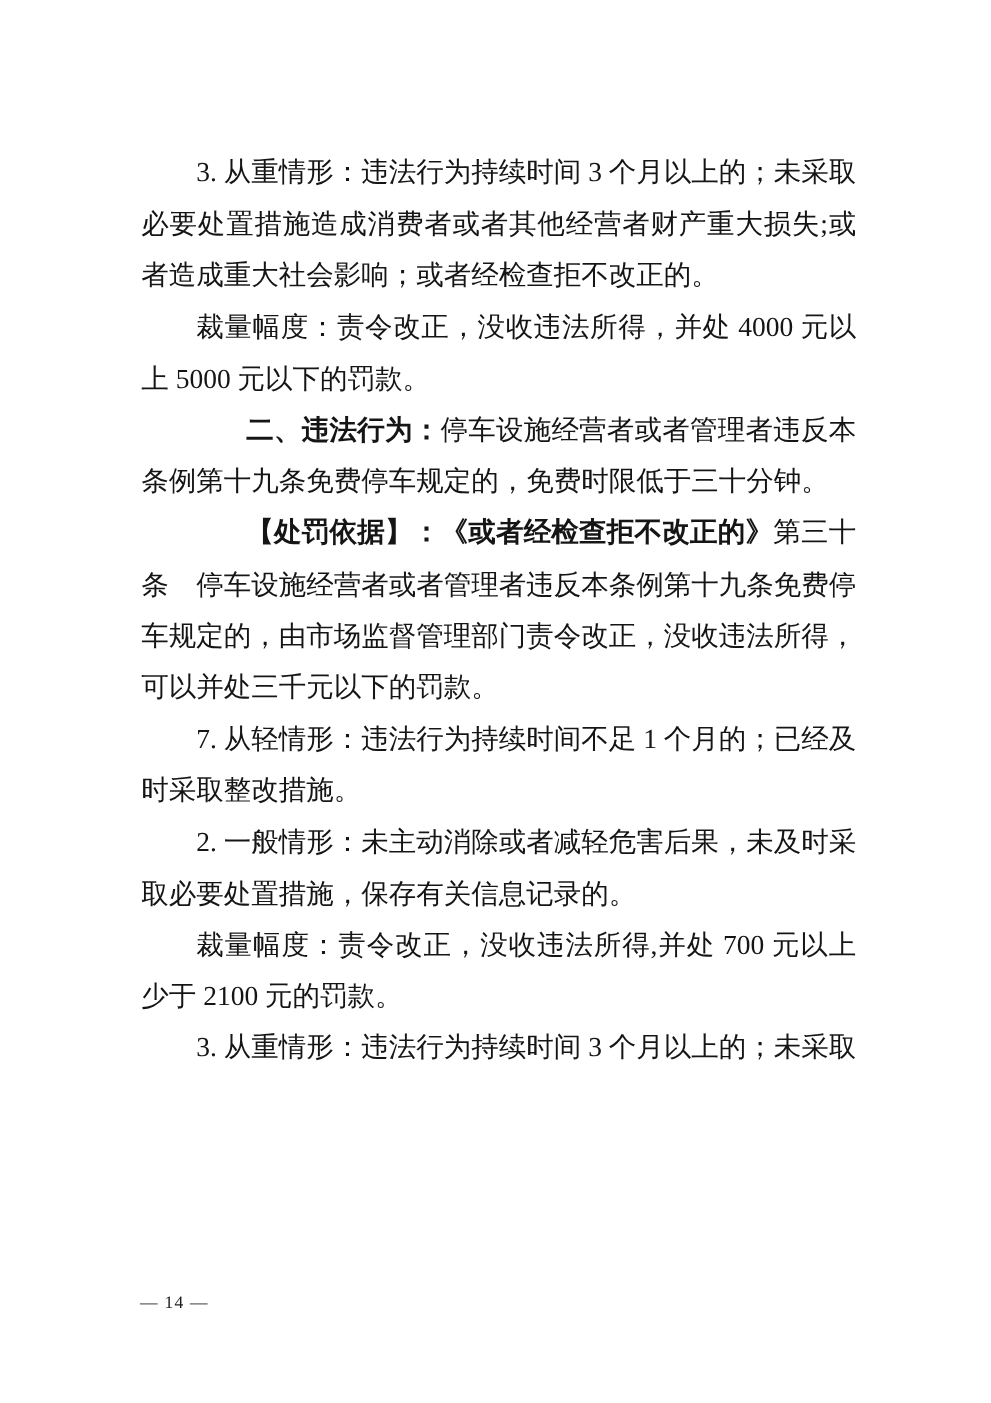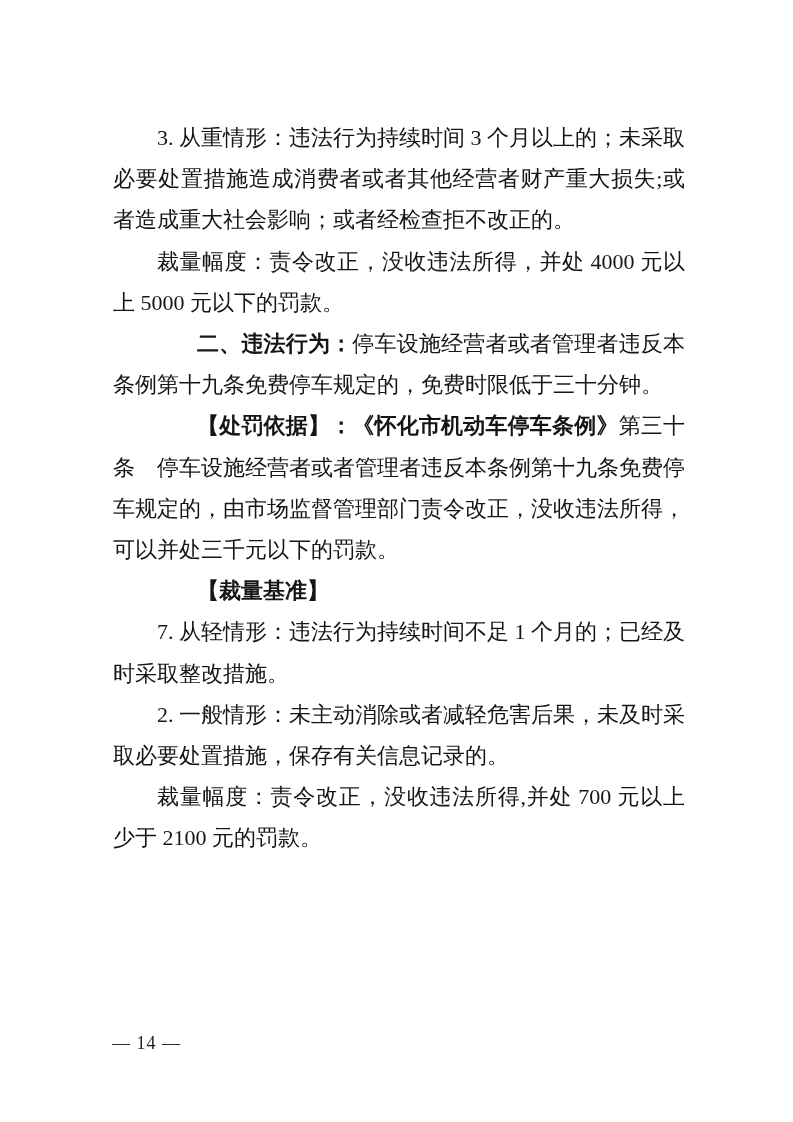--- a/index.html
+++ b/index.html
@@ -33,34 +33,34 @@
   }
   .run-bold {
     font-weight: 700;
     font-family: "Liberation Sans", "DejaVu Sans", sans-serif;
     margin-left: 40px;
   }
   .page-footer {
     position: absolute;
     left: 112px;
     top: 1028px;
-    font-size: 18px;
+    font-size: 14px;
     line-height: 30px;
     letter-spacing: 1px;
     color: #1d1d1d;
   }
 </style>
 </head>
 <body>
 
 <div class="page">
   <div class="doc-body">
       <p><span>3. 从重情形：违法行为持续时间 3 个月以上的；未采取必要处置措施造成消费者或者其他经营者财产重大损失;或者造成重大社会影响；或者经检查拒不改正的。</span></p>
       <p><span>裁量幅度：责令改正，没收违法所得，并处 4000 元以上 5000 元以下的罚款。</span></p>
       <p><span class="run-bold">二、违法行为：</span><span>停车设施经营者或者管理者违反本条例第十九条免费停车规定的，免费时限低于三十分钟。</span></p>
-      <p><span class="run-bold">【处罚依据】：《怀化市机动车停车条例》</span><span>第三十条　停车设施经营者或者管理者违反本条例第十九条免费停车规定的，由市场监督管理部门责令改正，没收违法所得，可以并处三千元以下的罚款。</span></p>
-      <p><span class="run-bold">【裁量基准】</span></p>
+      <p><span class="run-bold">【处罚依据】：《或者经检查拒不改正的》</span><span>第三十条　停车设施经营者或者管理者违反本条例第十九条免费停车规定的，由市场监督管理部门责令改正，没收违法所得，可以并处三千元以下的罚款。</span></p>
       <p><span>7. 从轻情形：违法行为持续时间不足 1 个月的；已经及时采取整改措施。</span></p>
       <p><span>2. 一般情形：未主动消除或者减轻危害后果，未及时采取必要处置措施，保存有关信息记录的。</span></p>
       <p><span>裁量幅度：责令改正，没收违法所得,并处 700 元以上少于 2100 元的罚款。</span></p>
+      <p><span>3. 从重情形：违法行为持续时间 3 个月以上的；未采取</span></p>
     </div>
   <div class="page-footer">— 14 —</div>
 </div>
 
 </body></html>

